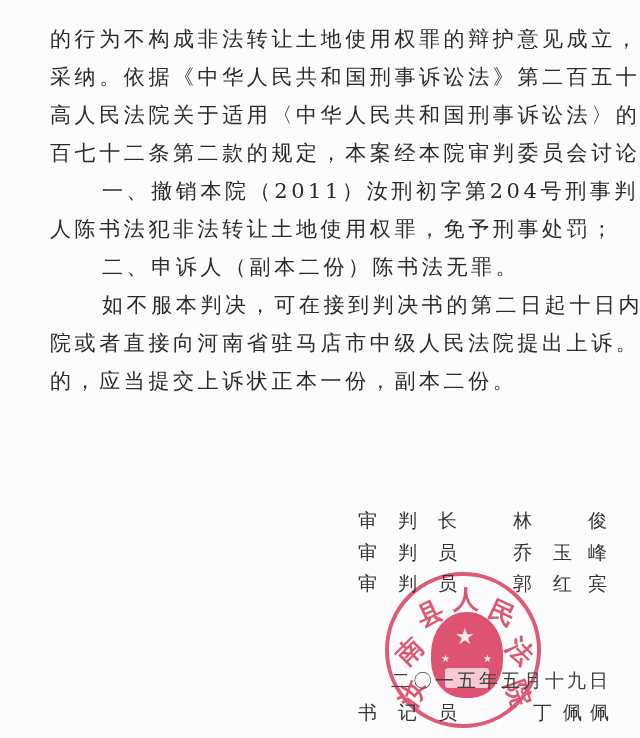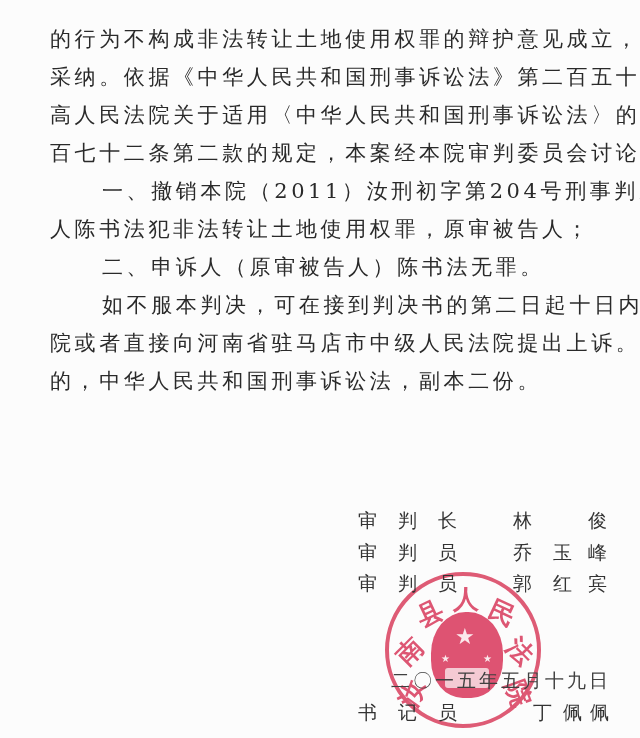--- a/index.html
+++ b/index.html
@@ -42,25 +42,25 @@
 <body>
 
 <div class="page">
 
   <div class="body-text">
     <div class="line">的行为不构成非法转让土地使用权罪的辩护意见成立，本院予以</div>
     <div class="line">采纳。依据《中华人民共和国刑事诉讼法》第二百五十六条、《最</div>
     <div class="line">高人民法院关于适用〈中华人民共和国刑事诉讼法〉的解释》第四</div>
     <div class="line">百七十二条第二款的规定，本案经本院审判委员会讨论决定，判</div>
     <div class="line indent">一、撤销本院（2011）汝刑初字第204号刑事判决，即被告</div>
-    <div class="line">人陈书法犯非法转让土地使用权罪，原审被告人；</div>
-    <div class="line indent">二、申诉人（原审被告人）陈书法无罪。</div>
+    <div class="line">人陈书法犯非法转让土地使用权罪，免予刑事处罚；</div>
+    <div class="line indent">二、申诉人（副本二份）陈书法无罪。</div>
     <div class="line indent">如不服本判决，可在接到判决书的第二日起十日内，通过本</div>
     <div class="line">院或者直接向河南省驻马店市中级人民法院提出上诉。书面上诉</div>
-    <div class="line">的，中华人民共和国刑事诉讼法，副本二份。</div>
+    <div class="line">的，应当提交上诉状正本一份，副本二份。</div>
   </div>
 
   <div class="seal">
     <div class="emblem">
       <span class="star">★</span>
       <span class="star s2">★</span>
       <span class="star s3">★</span>
       <div class="base"></div>
     </div>
     <span class="seal-char" style="left:10px;top:100px;transform:rotate(-70deg)">汝</span>

